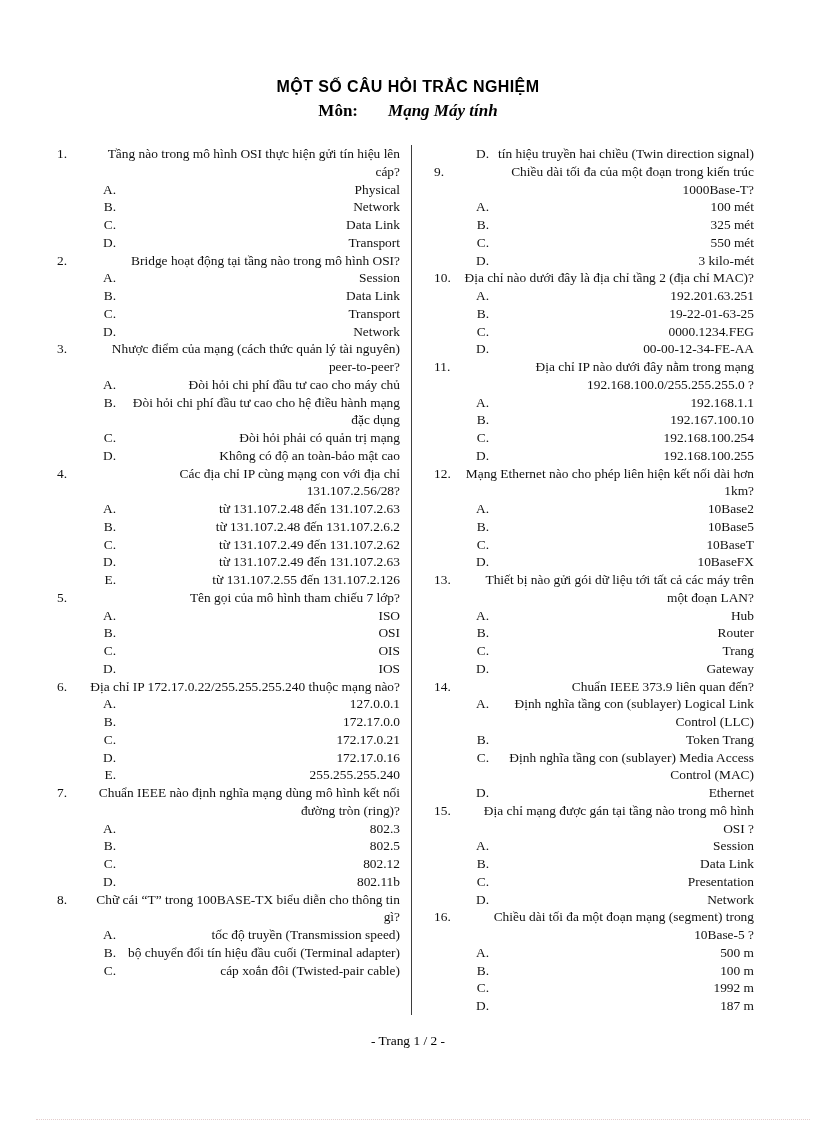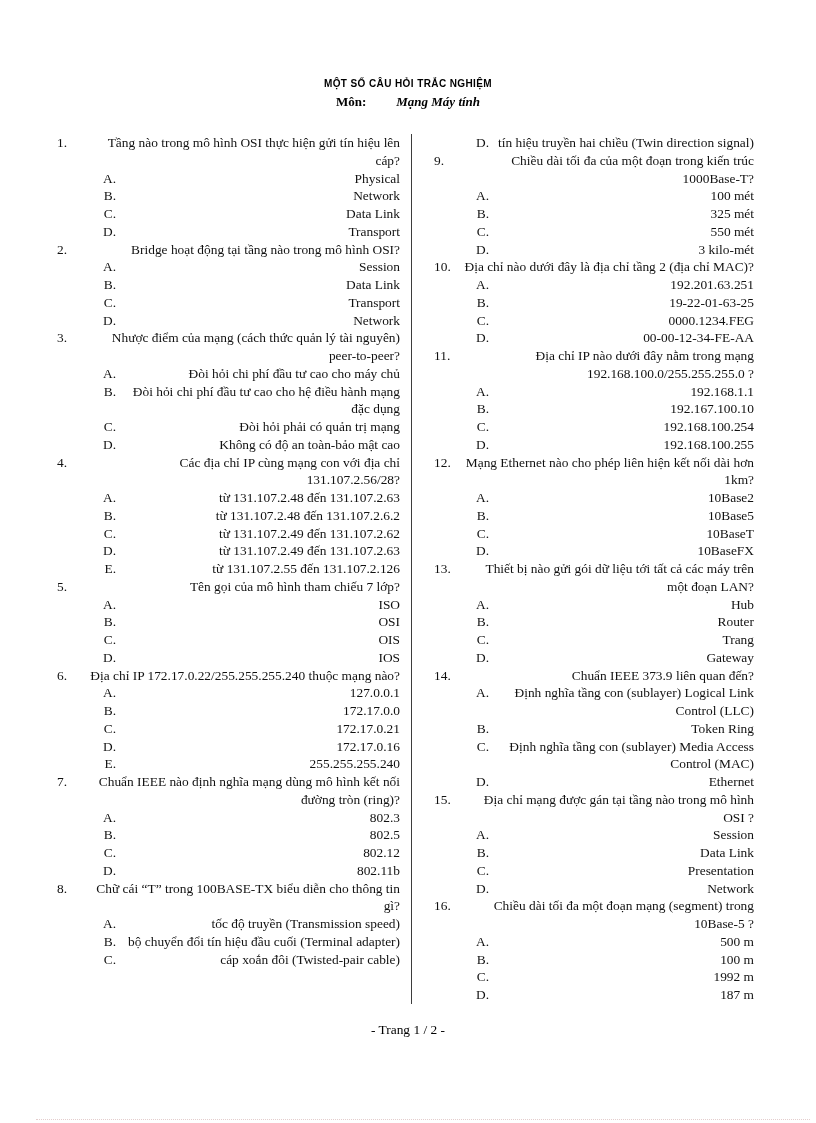--- a/index.html
+++ b/index.html
@@ -9,25 +9,25 @@
     color: #111;
     position: relative;
     overflow: hidden;
   }
   .page { position: relative; width: 816px; height: 1123px; overflow: hidden; }
 
   .header { text-align: center; padding-top: 78px; }
   .doc-title {
     font-family: "Liberation Sans", "DejaVu Sans", sans-serif;
     font-weight: bold;
-    font-size: 10px;
+    font-size: 16px;
     letter-spacing: 0.4px;
     color: #000;
   }
-  .doc-subtitle { margin-top: 5px; font-size: 13px; font-weight: bold; color: #000; }
+  .doc-subtitle { margin-top: 5px; font-size: 17px; font-weight: bold; color: #000; }
   .subject-label { margin-right: 30px; }
   .subject-value { font-style: italic; }
 
   .columns {
     display: flex;
     align-items: stretch;
     margin-top: 24px;
     font-size: 13.4px;
     line-height: 17.75px;
   }
@@ -374,21 +374,21 @@
         <div class="question">
           <div class="q-num">14.</div>
           <div class="q-body">
             <div class="q-text">Chuẩn IEEE 373.9 liên quan đến?</div>
             <div class="option">
               <span class="opt-label">A.</span>
               <span class="opt-text">Định nghĩa tầng con (sublayer) Logical Link Control (LLC)</span>
             </div>
             <div class="option">
               <span class="opt-label">B.</span>
-              <span class="opt-text">Token Ring</span>
+              <span class="opt-text">Token Trang</span>
             </div>
             <div class="option">
               <span class="opt-label">C.</span>
               <span class="opt-text">Định nghĩa tầng con (sublayer) Media Access Control (MAC)</span>
             </div>
             <div class="option">
               <span class="opt-label">D.</span>
               <span class="opt-text">Ethernet</span>
             </div>
           </div>

